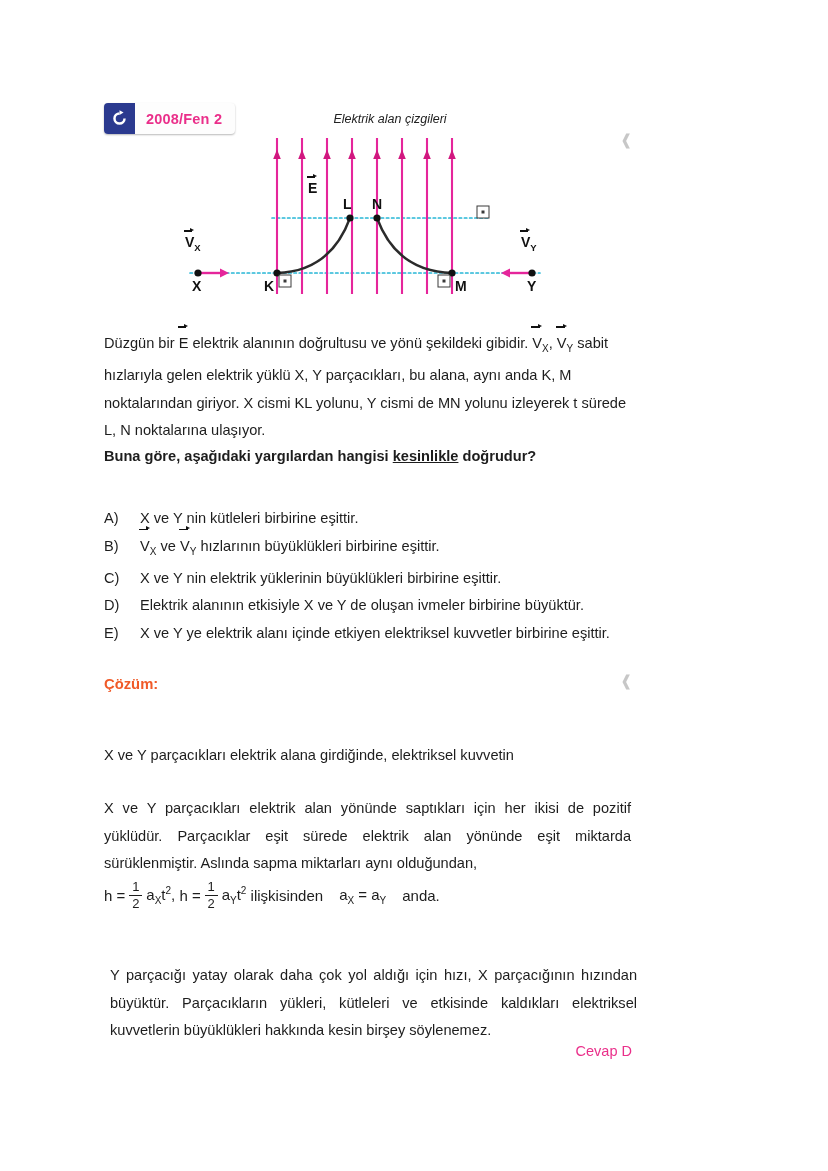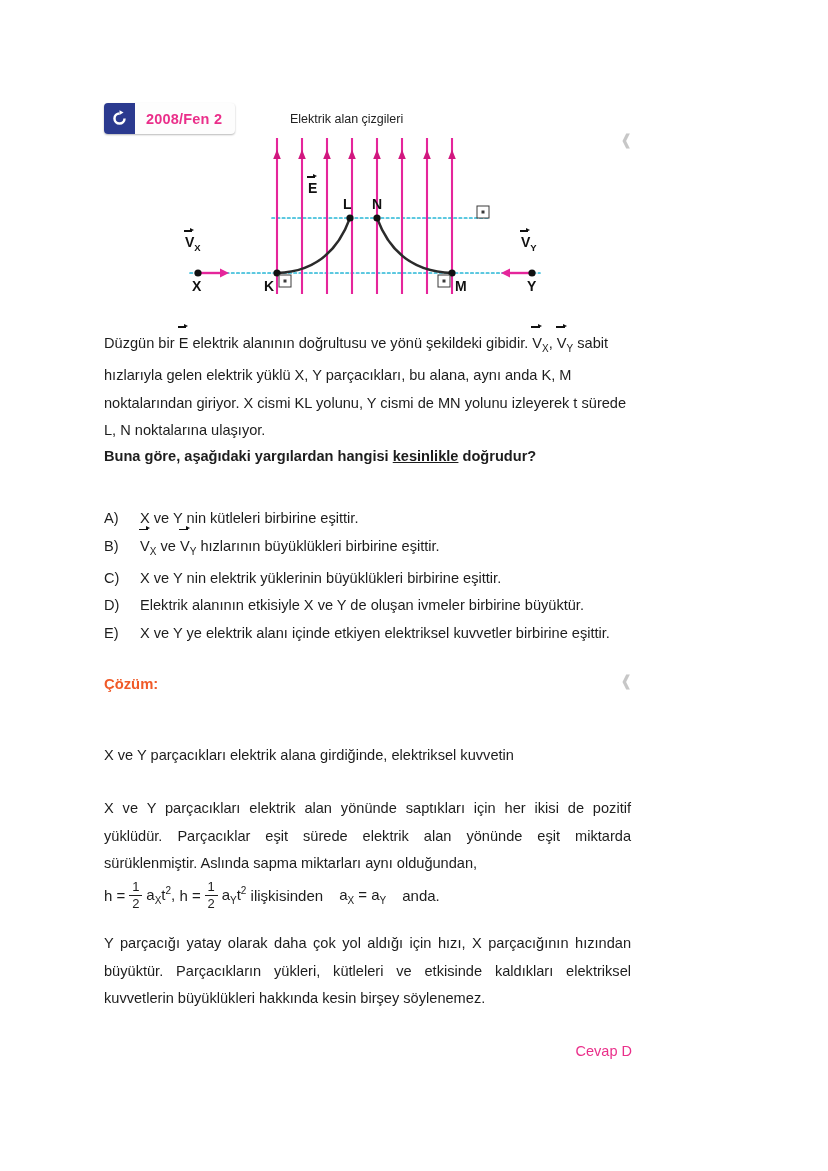--- a/index.html
+++ b/index.html
@@ -62,23 +62,25 @@
     left: 150px;
     top: 106px;
     width: 430px;
     height: 200px;
   }
   .fig-caption {
     position: absolute;
     left: 140px;
     top: 6px;
     width: 200px;
+    text-align: center;
     font-size: 12.5px;
     color: #222;
     white-space: nowrap;
+    font-style: italic;
   }
   .fig-svg { position: absolute; left: 0; top: 0; }
 
   .lbl {
     position: absolute;
     font-size: 14px;
     font-weight: bold;
     color: #111;
     white-space: nowrap;
   }
@@ -151,21 +153,21 @@
     left: 104px;
     top: 676px;
     font-size: 14.8px;
     font-weight: bold;
     color: #f05a28;
   }
 
   .sol1 { top: 706px; margin-top: 36px; }
   .sol2 { top: 733px; width: 527px; }
   .sol3 { top: 795px; width: 527px; }
-  .sol4 { top: 930px; width: 527px; }
+  .sol4 { top: 962px; width: 527px; margin-left: 6px; }
 
   
   .formula {
     position: absolute;
     left: 104px;
     top: 880px;
     font-size: 15px;
     color: #1d1d1d;
     display: flex;
     align-items: center;

